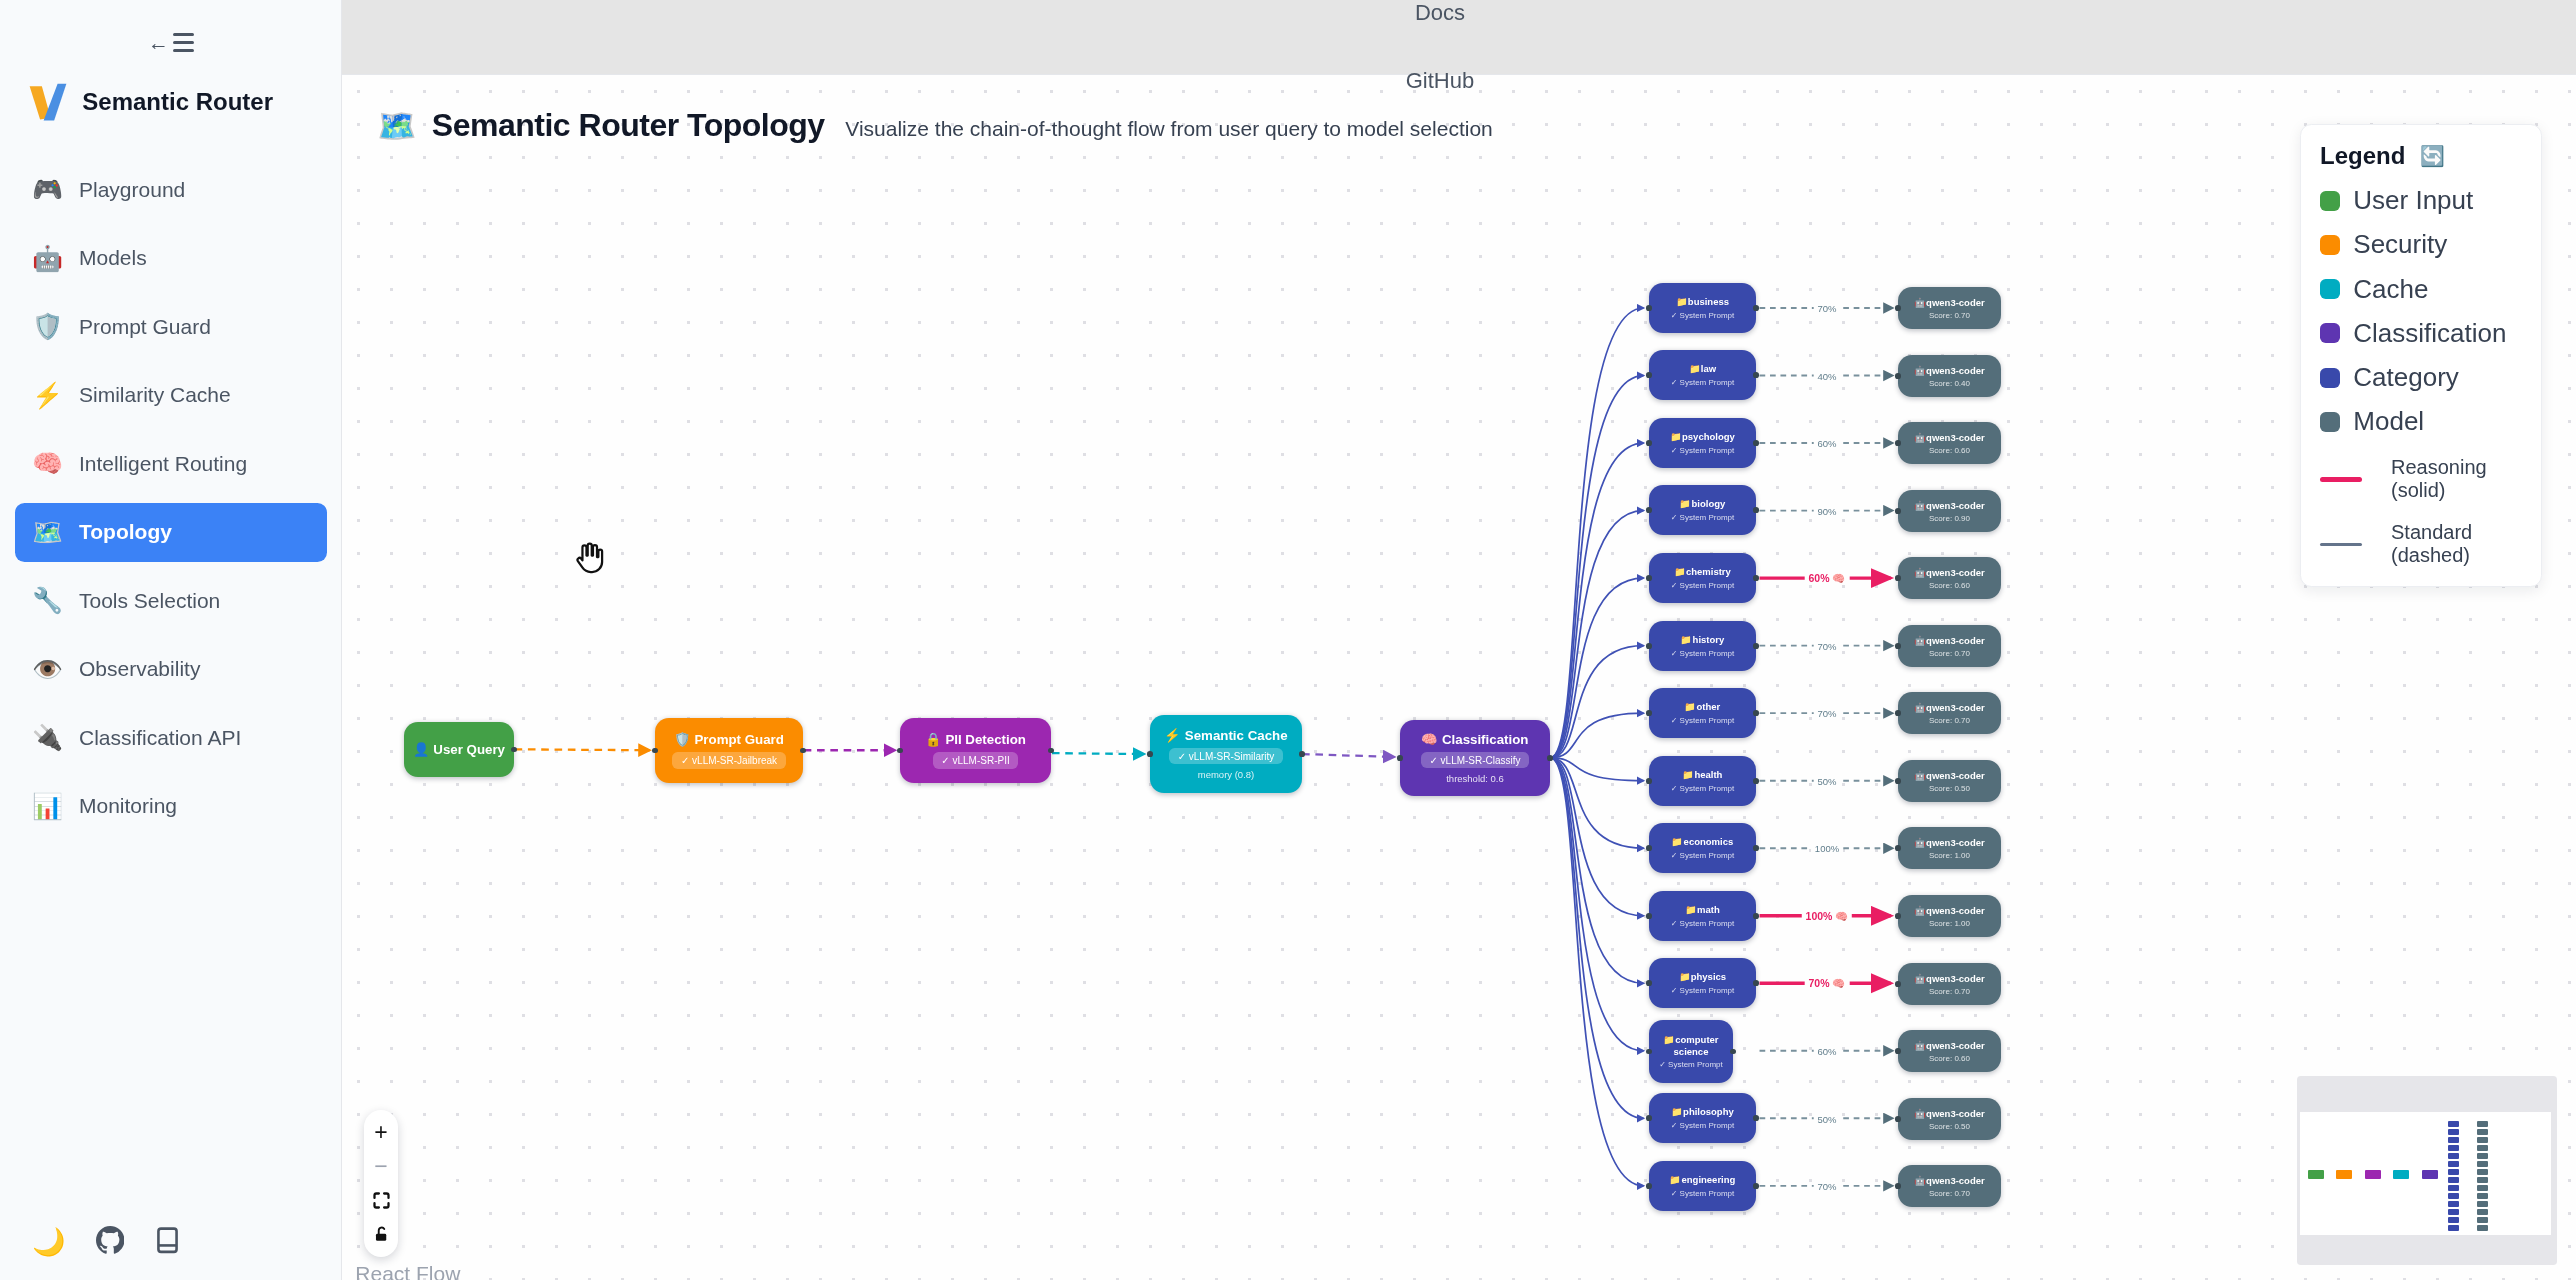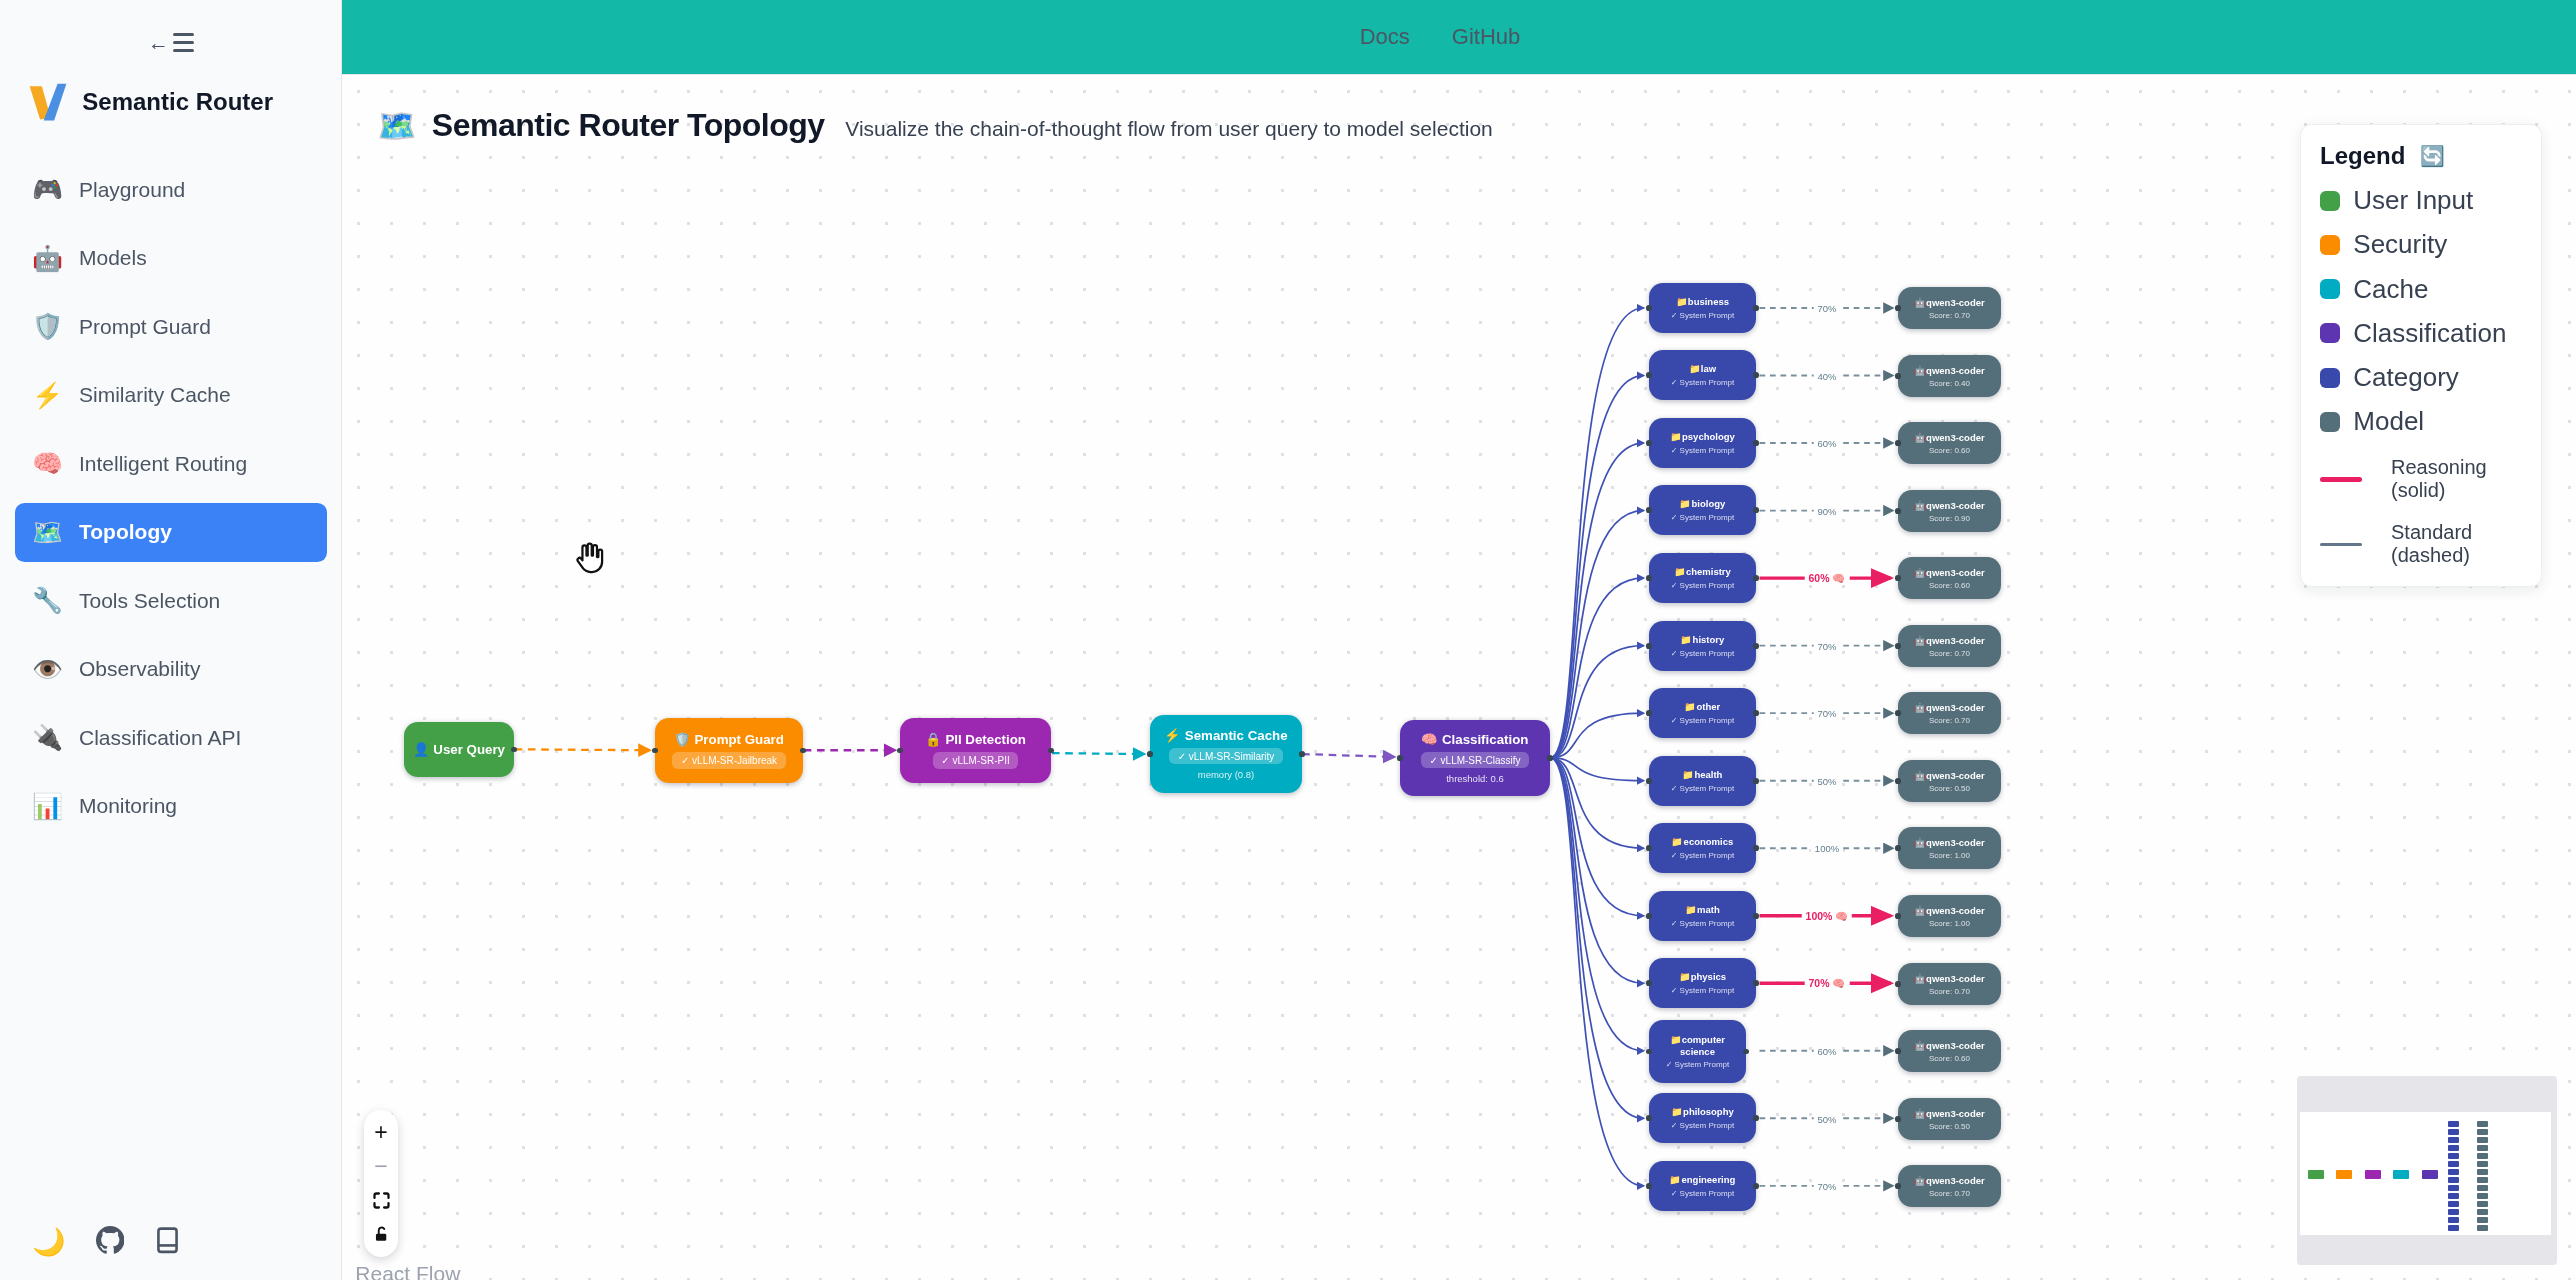--- a/index.html
+++ b/index.html
@@ -16,21 +16,21 @@
   .logo-text { font-size:24px; font-weight:bold; color:#111827; }
   .nav { position:absolute; top:160px; left:0; width:342px; }
   .nav-item { display:flex; align-items:center; gap:17px; height:59px; margin:0 15px 9.5px 15px; padding:0 17px; border-radius:9.5px; color:#4b5563; font-size:21px; cursor:pointer; }
   .nav-item .nav-icon { font-size:25px; width:30px; text-align:center; }
   .nav-item.active { background:#3b82f6; color:#fff; font-weight:bold; }
   .sidebar-footer { position:absolute; bottom:21px; left:32px; display:flex; align-items:center; gap:30px; }
   .sidebar-footer button { background:none; border:none; cursor:pointer; font-size:27px; line-height:1; color:#4b5563; }
 
   
   .main { position:absolute; left:342px; top:0; right:0; bottom:0; }
-  .topbar { position:absolute; left:0; top:0; right:0; height:75px; background:#14b8a6; border-bottom:1px solid #e5e7eb; display:flex; justify-content:center; align-items:center; gap:42px; padding-right:38px; z-index:20; }
+  .topbar { position:absolute; left:0; top:0; right:0; height:75px; background:#e5e5e5; border-bottom:1px solid #e5e7eb; display:flex; justify-content:flex-start; align-items:center; gap:42px; padding-right:38px; z-index:20;flex-direction:column; }
   .topbar a { color:#4b5563; font-size:22px; text-decoration:none; cursor:pointer; }
 
   
   .canvas { position:absolute; left:0; top:75px; right:0; bottom:0; background:#fefefe;
     background-image:radial-gradient(#dfdfe4 1.5px, transparent 1.6px); background-size:33px 33px; overflow:hidden; }
   .page-title-row { position:absolute; left:35px; top:32px; display:flex; align-items:baseline; gap:15px; z-index:5; }
   .title-emoji { font-size:32px; align-self:center; }
   .page-title-row h1 { font-size:32px; font-weight:bold; color:#111827; letter-spacing:-0.5px; }
   .page-title-row p { font-size:21px; color:#374151; margin-left:5.7px; }
 
@@ -404,21 +404,21 @@
             <div class="cn-sub">✓ System Prompt</div>
             <span class="handle h-l"></span>
             <span class="handle h-r"></span>
           </div>
           <span class="edge-label reason" style="left: 1485px; top: 908px;">70% 🧠</span>
           <div class="mnode" style="left: 1556px; top: 888px; width: 103px; height: 42px;">
             <div class="mn-title"><span>🤖</span><span>qwen3-coder</span></div>
             <div class="mn-sub">Score: 0.70</div>
             <span class="handle h-l"></span>
           </div>
-          <div class="cnode" style="left: 1307px; top: 945px; width: 97px; height: 63px;">
+          <div class="cnode" style="left: 1307px; top: 945px; width: 84px; height: 63px;">
             <div class="cn-title"><span>📁</span><span>computer science</span></div>
             <div class="cn-sub">✓ System Prompt</div>
             <span class="handle h-l"></span>
             <span class="handle h-r"></span>
           </div>
           <span class="edge-label" style="left: 1485px; top: 976px;">60%</span>
           <div class="mnode" style="left: 1556px; top: 955px; width: 103px; height: 42px;">
             <div class="mn-title"><span>🤖</span><span>qwen3-coder</span></div>
             <div class="mn-sub">Score: 0.60</div>
             <span class="handle h-l"></span>

